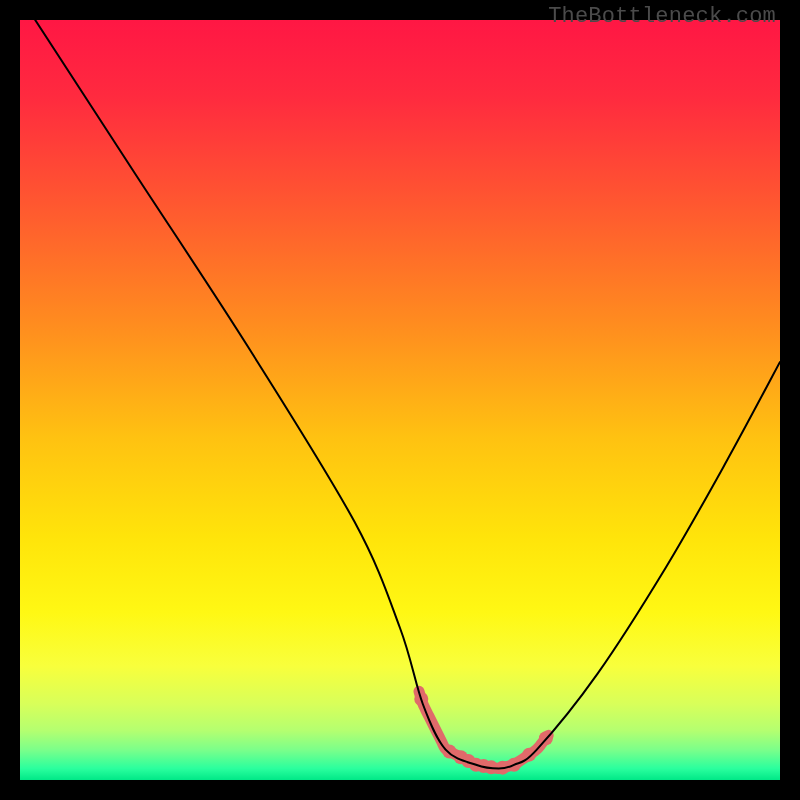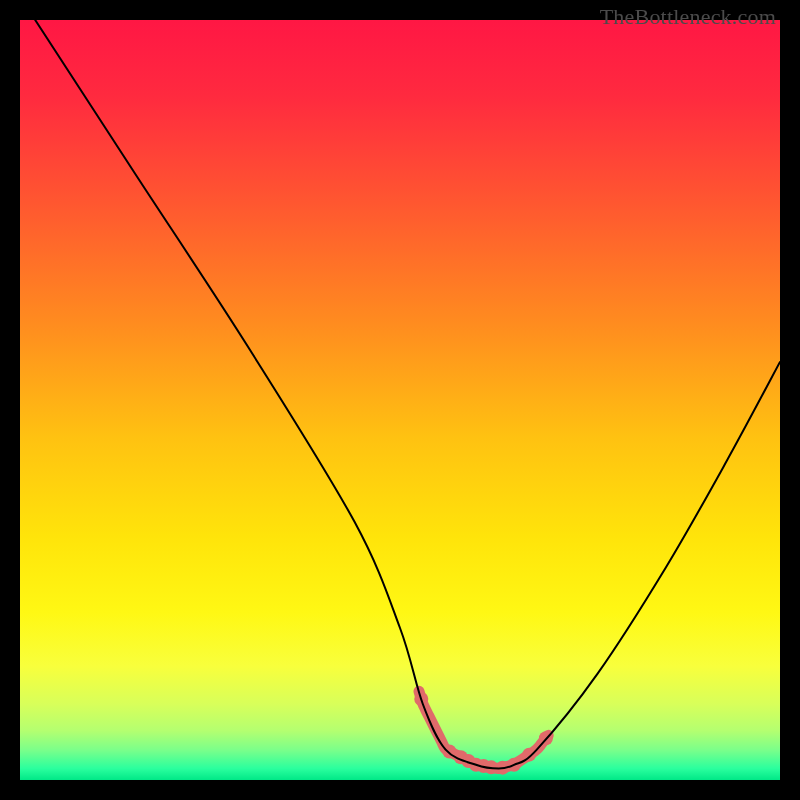--- a/index.html
+++ b/index.html
@@ -19,21 +19,21 @@
     position: absolute;
     left: 20px;
     top: 20px;
     width: 760px;
     height: 760px;
   }
   .watermark {
     position: absolute;
     top: 4px;
     right: 24px;
-    font-family: Liberation Serif, serif;
+    font-family: Liberation Mono, monospace;
     font-size: 22px;
     font-weight: 500;
     color: #4b4b4b;
     letter-spacing: 0.2px;
     z-index: 5;
   }
   svg { display: block; }
 </style>
 </head>
 <body>

